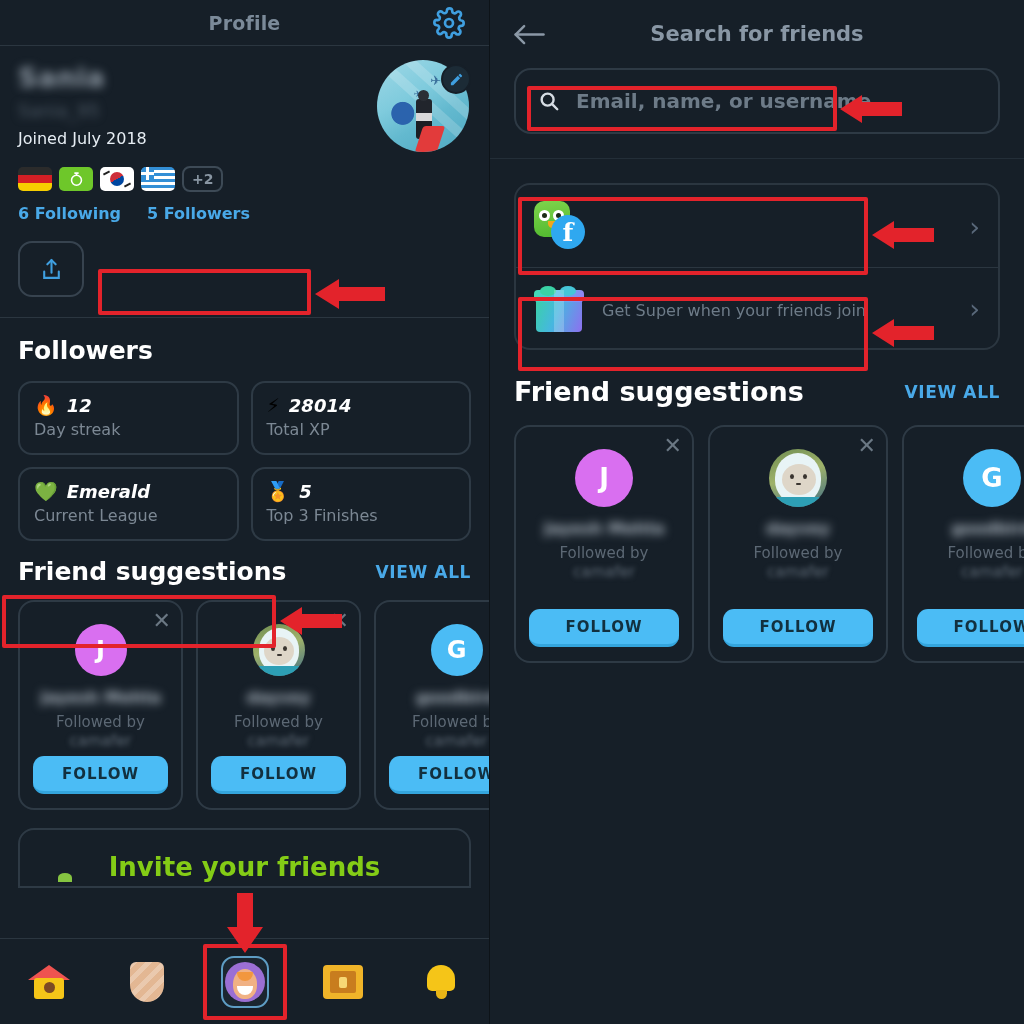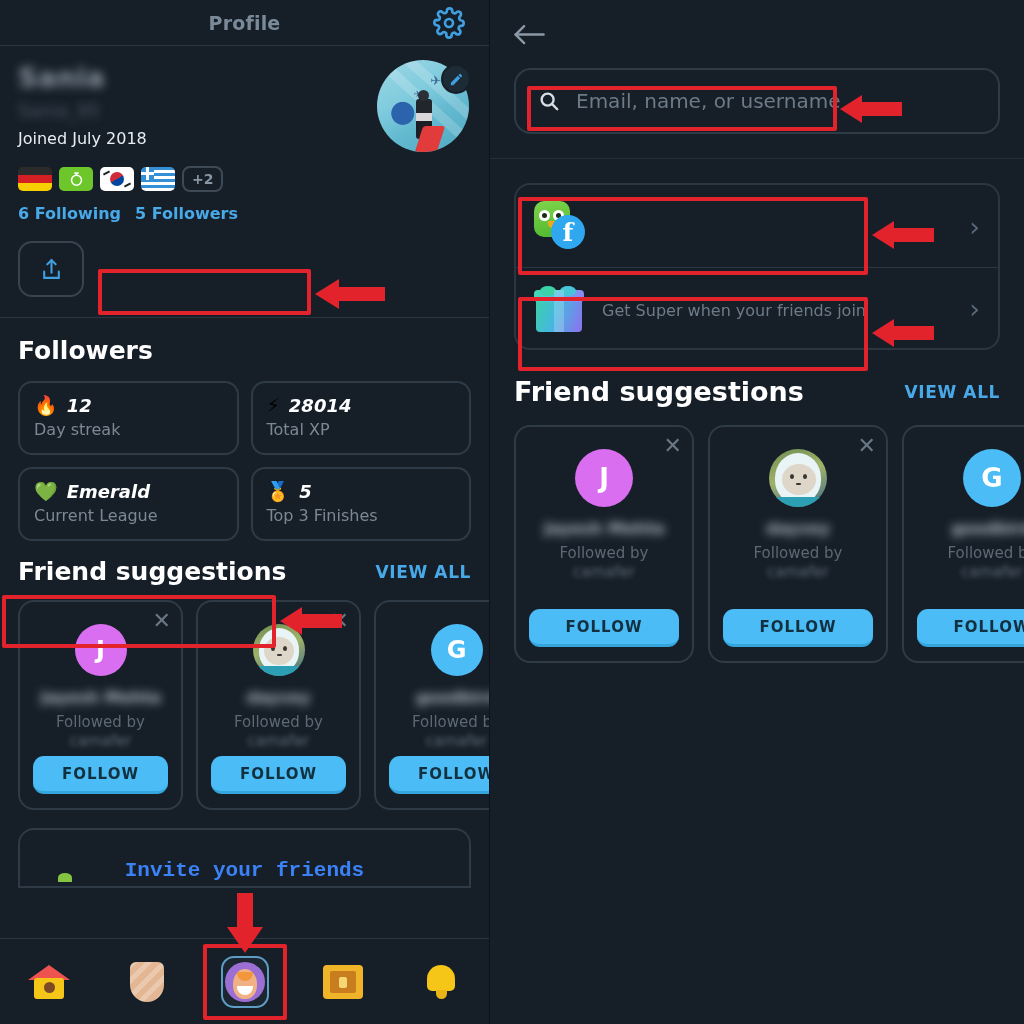--- a/index.html
+++ b/index.html
@@ -84,21 +84,21 @@
   .flag-kr .bar { position:absolute; width:7px; height:2px; background:#222; }
   .flag-gr { background: repeating-linear-gradient(180deg,#338fd6 0 3px,#fff 3px 6px); }
   .flag-gr .blue { position:absolute; left:0; top:0; width:13px; height:13px; background:#338fd6; }
   .flag-gr .cr1 { position:absolute; left:5px; top:0; width:3px; height:13px; background:#fff; }
   .flag-gr .cr2 { position:absolute; left:0; top:5px; width:13px; height:3px; background:#fff; }
   .flag-more {
     height:26px; min-width:38px; padding:0 8px; border:2px solid #3d4a56; border-radius:8px;
     color:#8996a3; font-size:14px; font-weight:bold; display:flex; align-items:center; justify-content:center;
   }
 
-  .follow-row { display:flex; gap: 14px; margin: 12px 0 0 18px; }
+  .follow-row { display:flex; gap: 26px; margin: 12px 0 0 18px; }
   .follow-row span { color:#49a9e8; font-size:16px; font-weight:bold; }
 
   .action-row { display:flex; gap: 14px; margin: 18px 18px 0 18px; align-items:center; }
   .btn-add {
     flex:1; height: 56px; border: 2px solid #37434f; border-radius: 14px;
     background: #161f28; display:flex; align-items:center; justify-content:center; gap:10px;
     color:#49a9e8; font-size:17px; font-weight:bold; letter-spacing:1.2px;
   }
   .btn-add svg { width:22px; height:22px; }
   .btn-share {
@@ -154,21 +154,21 @@
     position:absolute; bottom: 14px; left: 13px; right: 13px; height: 38px;
     background:#4bbcf5; border-bottom: 3px solid #34a5dd; border-radius: 11px;
     color:#12303f; font-size:15px; font-weight:bold; letter-spacing:1px;
     display:flex; align-items:center; justify-content:center;
   }
 
   .invite-card {
     margin: 18px 18px 0 18px; border:2px solid #2e3a45; border-top-left-radius:16px; border-top-right-radius:16px;
     height: 60px; display:flex; align-items:flex-end; justify-content:center; position:relative;
   }
-  .invite-card .t { font-size: 21px; font-weight: bold; color:#3b82f6; padding-bottom: 4px; font-family: Liberation Mono, monospace; }
+  .invite-card .t { font-size: 26px; font-weight: bold; color:#84cc16; padding-bottom: 4px; }
   .invite-card .leaf { position:absolute; left: 38px; bottom: 4px; width:14px; height:9px;
       background:#85c441; border-radius: 50% 50% 0 0; }
 
   
   .bottom-nav {
     position:absolute; left:0; bottom:0; width: 490px; height: 86px;
     background:#161f28; border-top: 1px solid #2b3640;
     display:flex; align-items:center; justify-content:space-around;
   }
   .nav-item { width: 60px; height: 60px; display:flex; align-items:center; justify-content:center; position:relative; }
@@ -202,21 +202,21 @@
   .ico-bell { width:34px; height:38px; position:relative; }
   .ico-bell .b { position:absolute; left:3px; top:2px; width:28px; height:26px; background:#f5c518; border-radius: 14px 14px 5px 5px; }
   .ico-bell .c { position:absolute; left:12px; bottom:2px; width:11px; height:9px; background:#e9b516; border-radius:0 0 6px 6px; }
 
   
   .panel-right { position:relative; width: 534px; height: 1024px; background:#161f28; overflow:hidden; }
   .r-header { height: 68px; display:flex; align-items:center; justify-content:center; position:relative; }
   .r-header .t { font-size:21px; font-weight:bold; color:#8997a5; }
   .back-arrow { position:absolute; left: 22px; top: 20px; width: 34px; height: 28px; }
 
-  .search-wrap { padding: 0 24px; }
+  .search-wrap { padding: 0 24px; font-weight: bold; }
   .search-box {
     height: 66px; border: 2px solid #2e3a45; border-radius: 17px;
     display:flex; align-items:center; padding: 0 22px; gap: 16px;
   }
   .search-box svg { width: 22px; height: 22px; flex: 0 0 auto; }
   .search-ph { color:#6d7b88; font-size: 20px; }
   .r-divider { height:1px; background:#232e38; margin: 24px 0 0 0; }
 
   .link-card { margin: 24px 24px 0 24px; border:2px solid #2b3640; border-radius: 16px; }
   .link-row { display:flex; align-items:center; gap: 16px; padding: 16px 18px; position:relative; }
@@ -458,20 +458,21 @@
   </div>
 
   <div class="panel-right">
     <div class="r-header">
       <div class="back-arrow">
         <svg viewBox="0 0 28 24" fill="none" stroke="#8b98a6" stroke-width="2" stroke-linecap="round" stroke-linejoin="round">
           <path d="M26 12H3"></path>
             <path d="M10 5l-7 7 7 7"></path>
         </svg>
       </div>
+      <div class="t">Search for friends</div>
     </div>
 
     <div class="search-wrap">
       <div class="search-box">
         <svg viewBox="0 0 24 24" fill="none" stroke="#d6dde4" stroke-width="2.6" stroke-linecap="round">
           <circle cx="10.5" cy="10.5" r="6.5"></circle>
             <path d="M16 16l5 5"></path>
         </svg>
         <span class="search-ph">Email, name, or username</span>
       </div>

